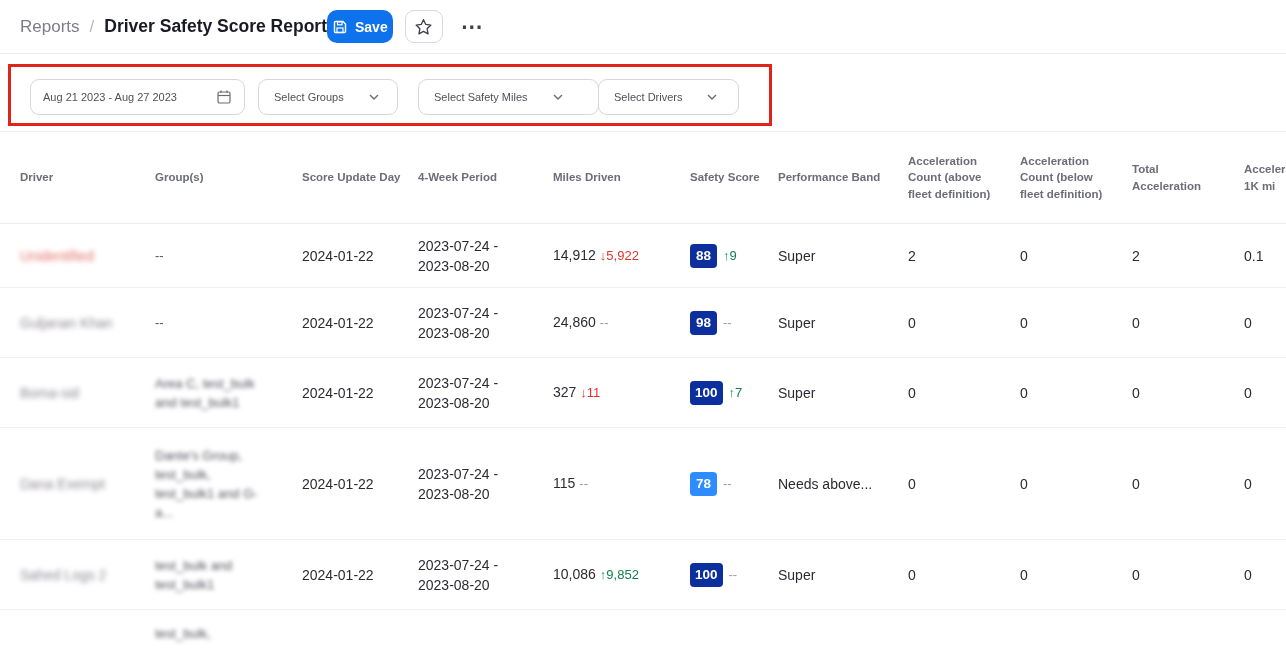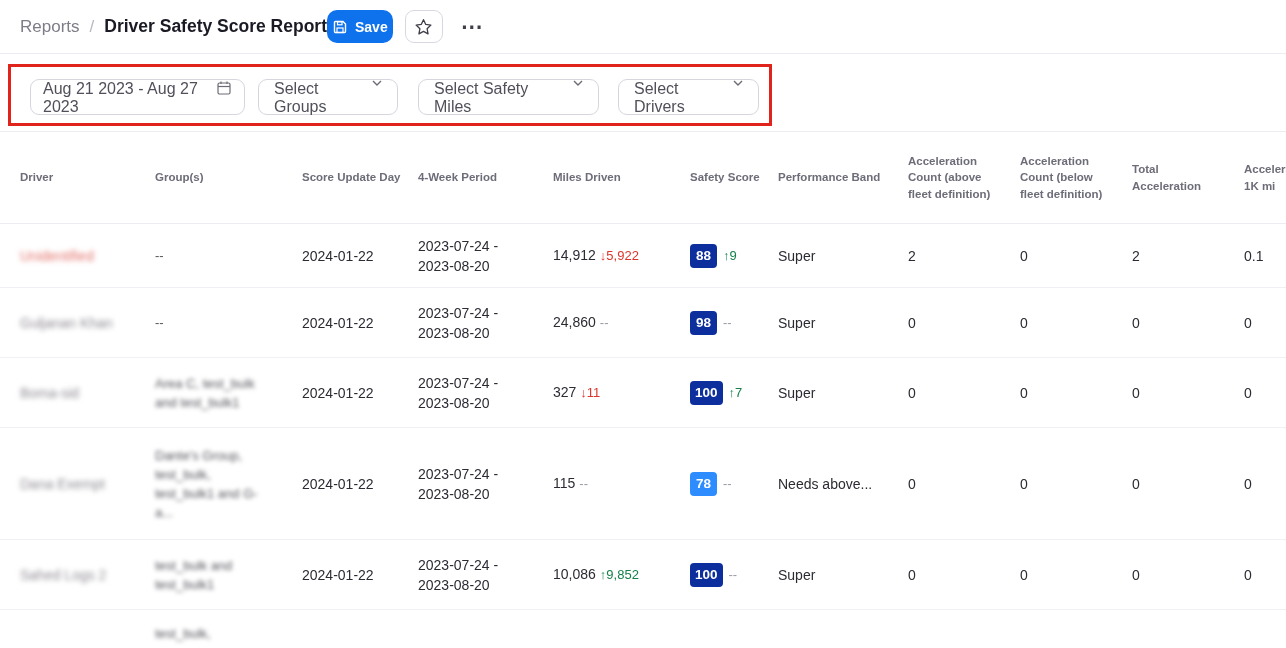--- a/index.html
+++ b/index.html
@@ -21,27 +21,27 @@
   .icon-btn { display: flex; align-items: center; justify-content: center; height: 33px;
     min-width: 38px; background: #fff; border: 1px solid #d8d8e2; border-radius: 9px; cursor: pointer; }
   .more-btn { border: none; background: #fff; font-size: 22px; font-weight: bold; color: #3f3f49;
     letter-spacing: 1px; padding: 0 6px; }
 
   
   .filterbar { position: relative; height: 78px; border-bottom: 1px solid #ececf2; }
   .annotation-box { position: absolute; left: 8px; top: 10px; width: 764px; height: 62px;
     border: 3px solid #E0241B; pointer-events: none; z-index: 5; }
   .filter-ctl { position: absolute; top: 25px; height: 36px; background: #fff;
-    border: 1px solid #d6d6df; border-radius: 9px; display: flex; align-items: flex-start;
-    font-size: 16px; color: #50505a; cursor: pointer; }
+    border: 1px solid #d6d6df; border-radius: 9px; display: flex; align-items: center;
+    font-size: 11px; color: #50505a; cursor: pointer; }
   .date-ctl { left: 30px; width: 215px; justify-content: space-between; padding: 0 12px; }
   .drop-ctl { gap: 25px; padding: 0 15px; }
   .groups-ctl { left: 258px; width: 140px; }
   .scores-ctl { left: 418px; width: 181px; }
-  .drivers-ctl { left: 618px; width: 141px; }
+  .drivers-ctl { left: 598px; width: 141px; }
 
   
   .grid { display: grid; padding-left: 20px;
     grid-template-columns: 135px 147px 116px 135px 137px 88px 130px 112px 112px 112px 110px; }
   .thead { height: 92px; align-items: center; border-bottom: 1px solid #ececf2; }
   .th { font-size: 11.5px; font-weight: bold; color: #6d6d79; line-height: 1.4; padding-right: 16px; }
   .row { align-items: center; border-bottom: 1px solid #efeff4; }
   .cell { font-size: 14px; padding-right: 14px; line-height: 20px; }
   .rh0 { height: 64px; } .rh1 { height: 70px; } .rh2 { height: 70px; }
   .rh3 { height: 112px; } .rh4 { height: 70px; }

